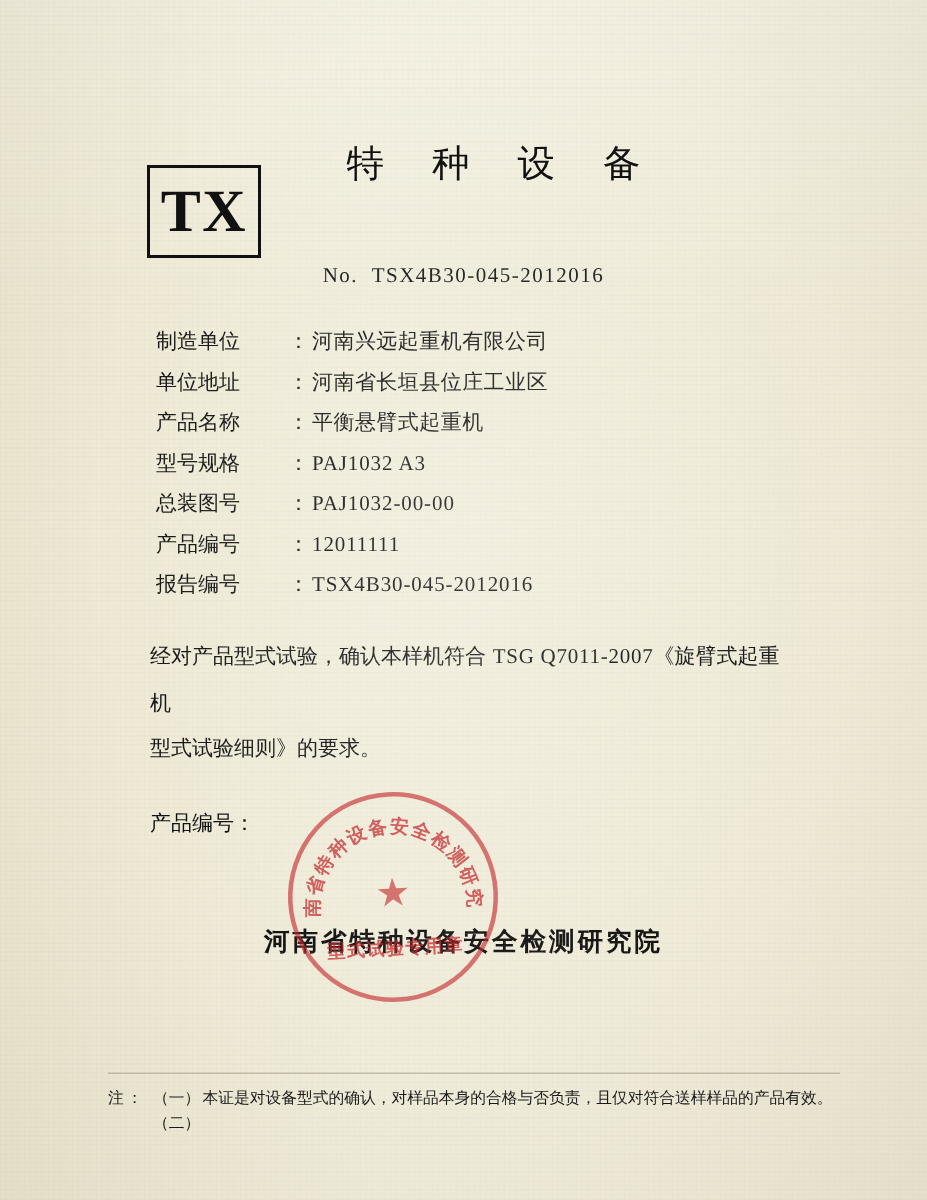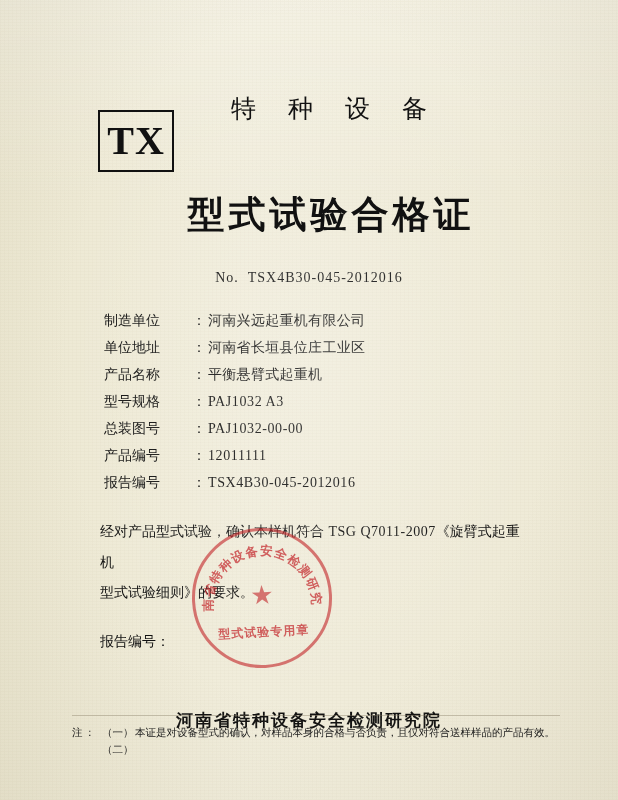--- a/index.html
+++ b/index.html
@@ -275,21 +275,20 @@
 
 <div class="certificate">
   <div class="paper-texture"></div>
   <div class="vignette"></div>
 
   <div class="header">
     <div class="tx-box">
       <span>TX</span>
     </div>
     <div class="title-main">特 种 设 备</div>
-    <div class="title-sub">型式试验合格证</div>
   </div>
 
   <div class="cert-no">
     <span class="no-label">No.</span><span>TSX4B30-045-2012016</span>
   </div>
 
   <div class="fields">
     <div class="field-row">
       <span class="field-label">制造单位</span>
       <span class="field-colon">：</span>
@@ -327,21 +326,21 @@
     </div>
   </div>
 
   <div class="statement">
     <span>经对产品型式试验，确认本样机符合 </span><span class="std">TSG Q7011-2007</span><span>《旋臂式起重机</span><br>
     <span>型式试验细则》的要求。</span>
   </div>
 
   <div class="issue-wrap">
     <div class="issue-row">
-      <span class="issue-label">报告编号：</span>
+      <span class="issue-label">产品编号：</span>
     </div>
   </div>
 
   <div class="seal">
     <svg class="seal-arc" viewBox="0 0 134 134">
       <defs>
         <path id="sealArc" d="M 17,74 A 50,50 0 0 1 117,74" fill="none"></path>
       </defs>
       <text>
         <textPath href="#sealArc" startOffset="50%" text-anchor="middle">河南省特种设备安全检测研究院</textPath>

